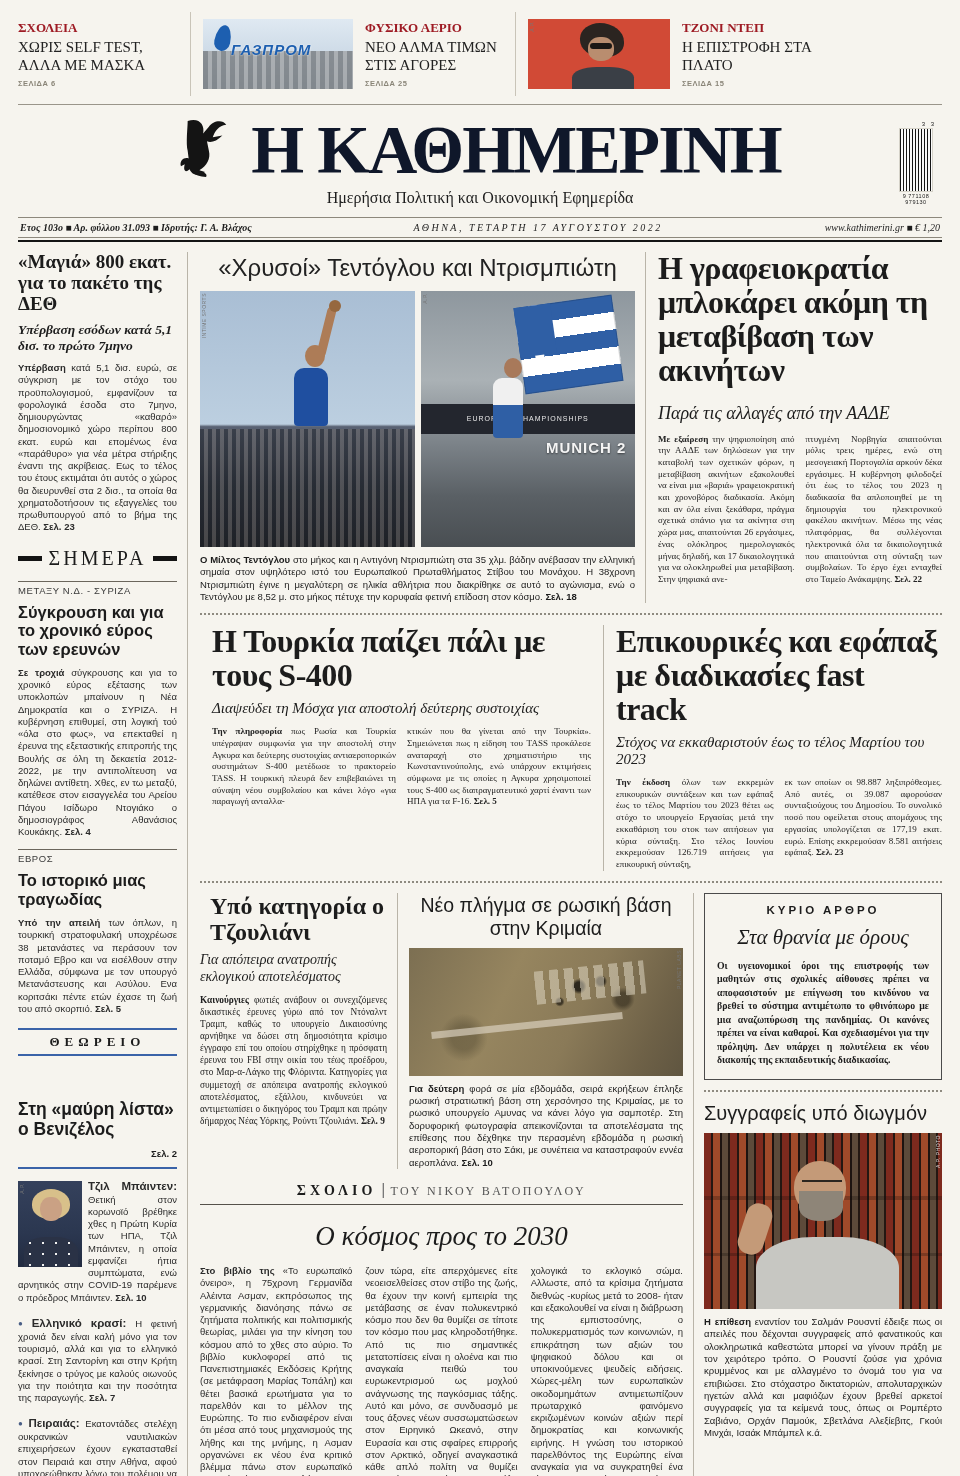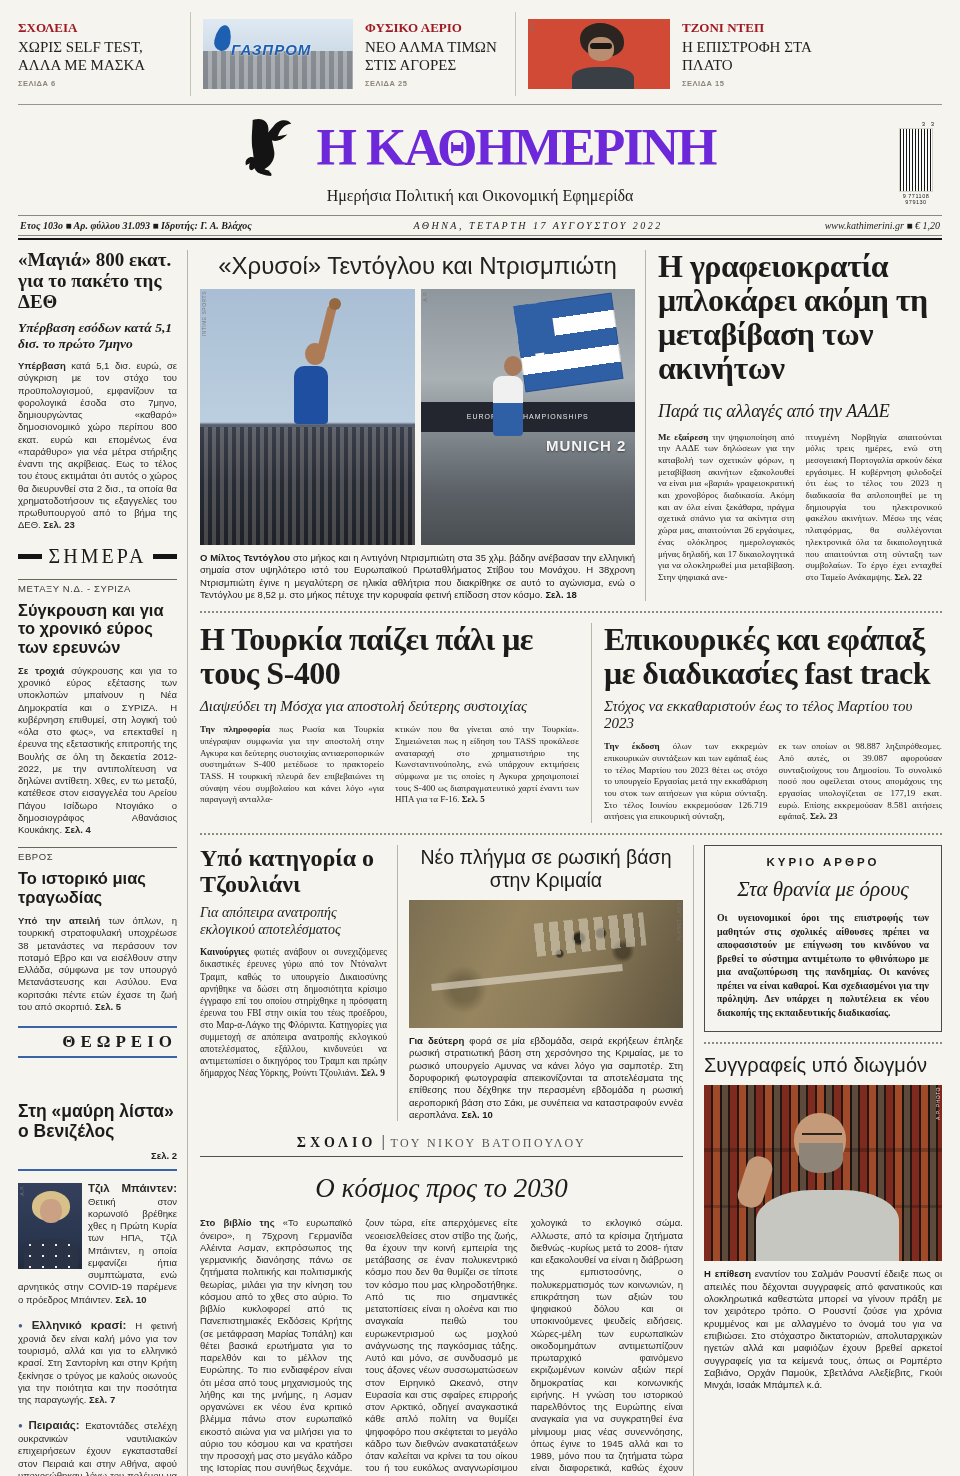--- a/index.html
+++ b/index.html
@@ -26,21 +26,21 @@
   .ph-depp .face { position:absolute; left:60px; top:18px; width:26px; height:24px; background:#b98d6f; border-radius:45%; }
   .ph-depp .shades { position:absolute; left:62px; top:24px; width:22px; height:6px; background:#1c1815; border-radius:3px; }
   .ph-depp .coat { position:absolute; left:44px; bottom:-4px; width:62px; height:26px; background:#3a3f46; border-radius:40% 40% 0 0; }
   .vcred { position:absolute; left:1px; top:2px; writing-mode:vertical-rl; transform:rotate(180deg); font-size:5px; color:#777; letter-spacing:.5px; }
 
   .hr1 { border-top:1px solid #9a958a; margin-top:8px; }
 
   
   .mast { position:relative; text-align:center; padding:10px 0 2px; }
   .mast-row { display:flex; justify-content:center; align-items:center; gap:18px; }
-  .mast-title { font-family:"Liberation Serif",serif; font-weight:bold; font-size:52px; line-height:1; letter-spacing:-2px; color:#6d28d9; }
+  .mast-title { font-family:"Liberation Serif",serif; font-weight:bold; font-size:68px; line-height:1; letter-spacing:-2px; color:#0f172a; }
   .mast-sub { font-family:"Liberation Serif",serif; font-size:16px; color:#1e1e1e; margin-top:6px; }
   .barcode-wrap { position:absolute; right:6px; top:16px; width:40px; text-align:center; }
   .barcode-top { font-size:6px; letter-spacing:2px; text-align:right; }
   .barcode { width:34px; height:64px; margin:1px auto 1px; background:repeating-linear-gradient(90deg,#151515 0 1px,#fbfbfb 1px 3px); border:1px solid #d5d2c8; }
   .barcode-digits { font-size:5.5px; letter-spacing:.5px; }
 
   
   .infobar { display:flex; justify-content:space-between; align-items:center; border-top:1px solid #8d887c; border-bottom:1px solid #8d887c; margin-top:8px; padding:4px 2px; font-family:"Liberation Serif",serif; font-size:10px; }
   .infobar .l { font-style:italic; font-weight:bold; }
   .infobar .c { font-style:italic; letter-spacing:2.5px; }
@@ -55,21 +55,21 @@
   
   .lc-title { font-family:"Liberation Serif",serif; font-weight:bold; font-size:19px; line-height:1.1; margin-bottom:7px; }
   .lc-sub { font-family:"Liberation Serif",serif; font-style:italic; font-weight:bold; font-size:13.5px; line-height:1.2; margin-bottom:8px; }
   .sbody { font-size:9.5px; line-height:1.29; text-align:justify; color:#2a2a2a; }
   .sbody b.pg-ref, .cap b.pg-ref, .abody b.pg-ref { white-space:nowrap; }
   .simera { display:flex; align-items:center; gap:7px; margin:13px 0 9px; }
   .simera .bar { height:5px; background:#141414; flex:1; }
   .simera .t { font-family:"Liberation Serif",serif; font-size:20px; letter-spacing:3px; }
   .kick { border-top:1px solid #6b665c; padding-top:3px; font-size:9.5px; letter-spacing:.6px; color:#3a3a3a; margin:11px 0 7px; }
   .lc-h2 { font-weight:bold; font-size:16.5px; line-height:1.14; margin-bottom:8px; }
-  .theoreio-hd { border-top:2px solid #3a63a8; border-bottom:2px solid #3a63a8; text-align:right; font-family:"Liberation Serif",serif; font-weight:bold; font-size:17px; letter-spacing:5px; padding:4px 0; margin:13px 0 9px; }
+  .theoreio-hd { border-top:2px solid #3a63a8; border-bottom:2px solid #3a63a8; text-align:center; font-family:"Liberation Serif",serif; font-weight:bold; font-size:13px; letter-spacing:5px; padding:4px 0; margin:13px 0 9px; }
   .theoreio-ft { border-bottom:2px solid #3a63a8; margin:8px 0 10px; }
   .pright { text-align:right; font-weight:bold; font-size:9.5px; margin-top:2px; }
   .ph-biden { float:left; width:64px; height:86px; margin:2px 6px 2px 0; position:relative; overflow:hidden; background:linear-gradient(180deg,#35415c,#2b3750 60%,#222b40); }
   .ph-biden .hair { position:absolute; left:14px; top:8px; width:38px; height:30px; background:#d8c08a; border-radius:50% 50% 45% 45%; }
   .ph-biden .face { position:absolute; left:22px; top:16px; width:22px; height:24px; background:#caa184; border-radius:46%; }
   .ph-biden .dress { position:absolute; left:6px; bottom:-6px; width:54px; height:36px; border-radius:40% 40% 0 0; background:radial-gradient(circle 2px at 6px 6px,#f2f2f2 40%,transparent 41%) 0 0/13px 11px,#2a3246; }
   .bullet { color:#4a5f86; font-size:8px; vertical-align:1px; margin-right:3px; }
   .blead { font-weight:bold; font-size:11.5px; }
 
   
@@ -98,32 +98,32 @@
   .mainart { flex:1; padding-left:12px; min-width:0; }
   .mainart h1 { font-family:"Liberation Serif",serif; font-weight:bold; font-size:32px; line-height:1.06; letter-spacing:-.5px; margin-bottom:15px; }
   .subhead { font-family:"Liberation Serif",serif; font-style:italic; font-size:18px; margin-bottom:10px; }
   .cols2 { display:flex; gap:11px; }
   .cols2 > div { flex:1; min-width:0; }
   .abody { font-family:"Liberation Serif",serif; font-size:9px; line-height:1.3; text-align:justify; color:#222; }
   .dots { border-top:2px dotted #8e8a80; margin:10px 0; }
 
   
   .row2 { display:flex; }
-  .turkey { width:392px; flex:none; padding-right:12px; border-right:1px solid #b9b4a8; }
+  .turkey { width:392px; flex:none; padding-right:12px; border-right:1px solid #b9b4a8;margin-left:12px; }
   .pens { flex:1; padding-left:12px; min-width:0; }
   .h-big { font-family:"Liberation Serif",serif; font-weight:bold; font-size:32px; line-height:1.06; letter-spacing:-.5px; margin-bottom:7px; }
   .sub2 { font-family:"Liberation Serif",serif; font-style:italic; font-size:15px; margin-bottom:9px; }
 
   
   .bw { display:flex; }
   .bw-left { flex:1; min-width:0; padding-right:10px; border-right:1px solid #b9b4a8; }
   .bw-right { width:248px; flex:none; padding-left:10px; }
   .row3 { display:flex; }
   .giul { width:198px; flex:none; padding-right:10px; border-right:1px solid #b9b4a8; }
-  .giul h3 { font-family:"Liberation Serif",serif; font-weight:bold; font-size:24px; line-height:1.1; margin-bottom:7px; }
+  .giul h3 { font-family:"Liberation Serif",serif; font-weight:bold; font-size:24px; line-height:1.1; margin-bottom:7px;margin-left:10px; }
   .giul .sub { font-family:"Liberation Serif",serif; font-style:italic; font-size:14px; line-height:1.2; margin-bottom:8px; }
   .crimea { flex:1; min-width:0; padding-left:11px; }
   .crimea h3 { font-size:19.5px; font-weight:normal; text-align:center; margin:1px 0 8px; }
   .ph-crimea { position:relative; height:128px; overflow:hidden;
      background:
        radial-gradient(circle 11px at 62% 30%,rgba(20,18,14,.8) 40%,transparent 70%),
        radial-gradient(circle 9px at 70% 26%,rgba(25,22,16,.8) 40%,transparent 70%),
        radial-gradient(circle 7px at 55% 42%,rgba(30,26,18,.7) 40%,transparent 70%),
        radial-gradient(circle 16px at 78% 40%,rgba(40,34,22,.55) 40%,transparent 75%),
        radial-gradient(circle 30px at 20% 70%,rgba(90,80,55,.5) 40%,transparent 80%),

